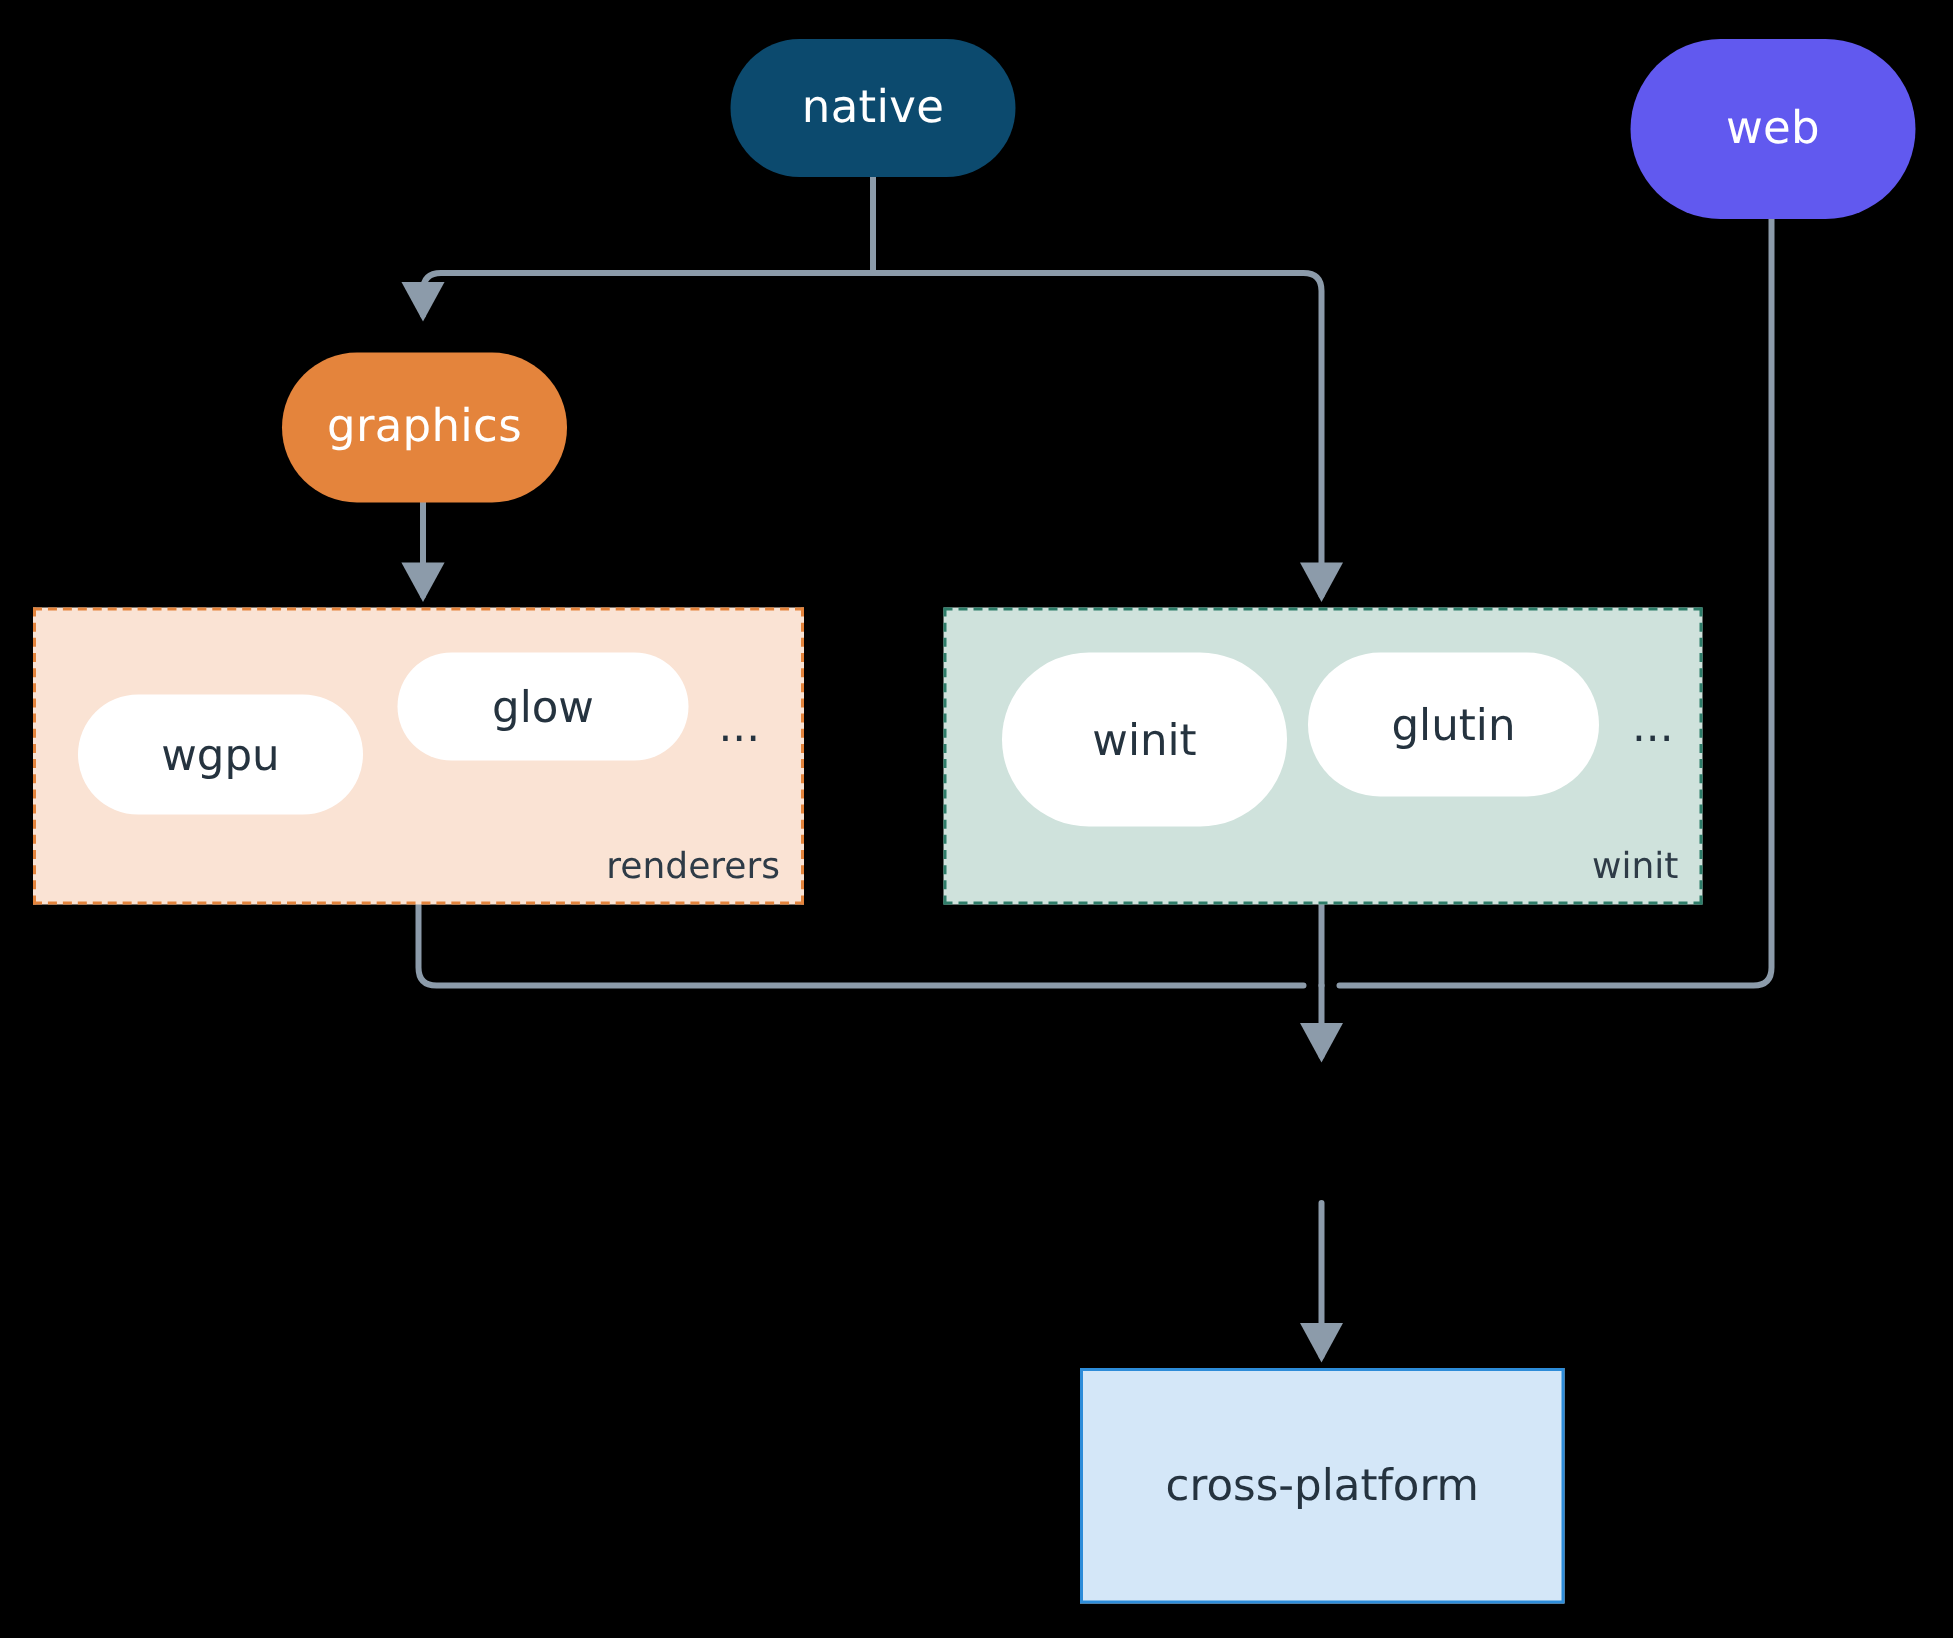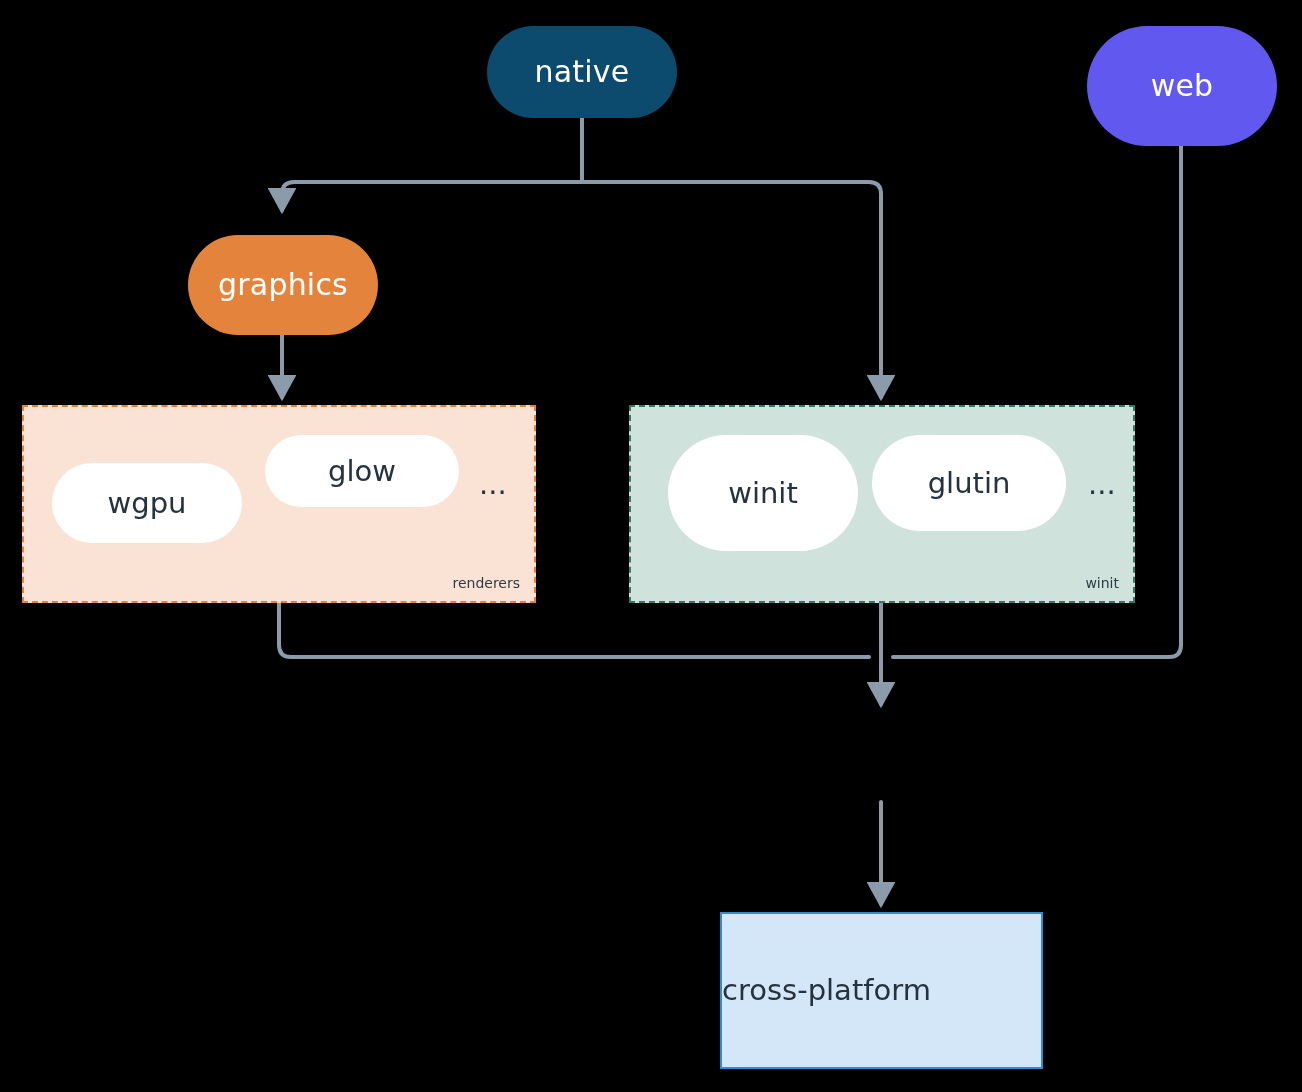--- a/index.html
+++ b/index.html
@@ -58,21 +58,21 @@
   }
   .cluster-shells {
     left: 629px; top: 405px; width: 506px; height: 198px;
     background: #CFE2DC;
     border: 2px dashed #2E7D69;
   }
   .cluster-label {
     position: absolute;
     right: 14px;
     bottom: 10px;
-    font-size: 14px;
+    font-size: 24px;
     color: #2E3B47;
     white-space: nowrap;
     margin-left: 10px;
   }
 
   
   .subpill {
     position: absolute;
     display: flex;
     align-items: center;
@@ -105,21 +105,21 @@
     left: 720px;
     top: 912px;
     width: 323px;
     height: 157px;
     box-sizing: border-box;
     background: #D4E7F8;
     border: 2px solid #2D8CD9;
     display: flex;
     flex-direction: row;
     align-items: center;
-    justify-content: flex-start;
+    justify-content: center;
     color: #25333F;
     font-size: 29px;
     line-height: 1.65;
     text-align: center;
   }
 </style>
 </head>
 <body>
 
 <div id="canvas">

